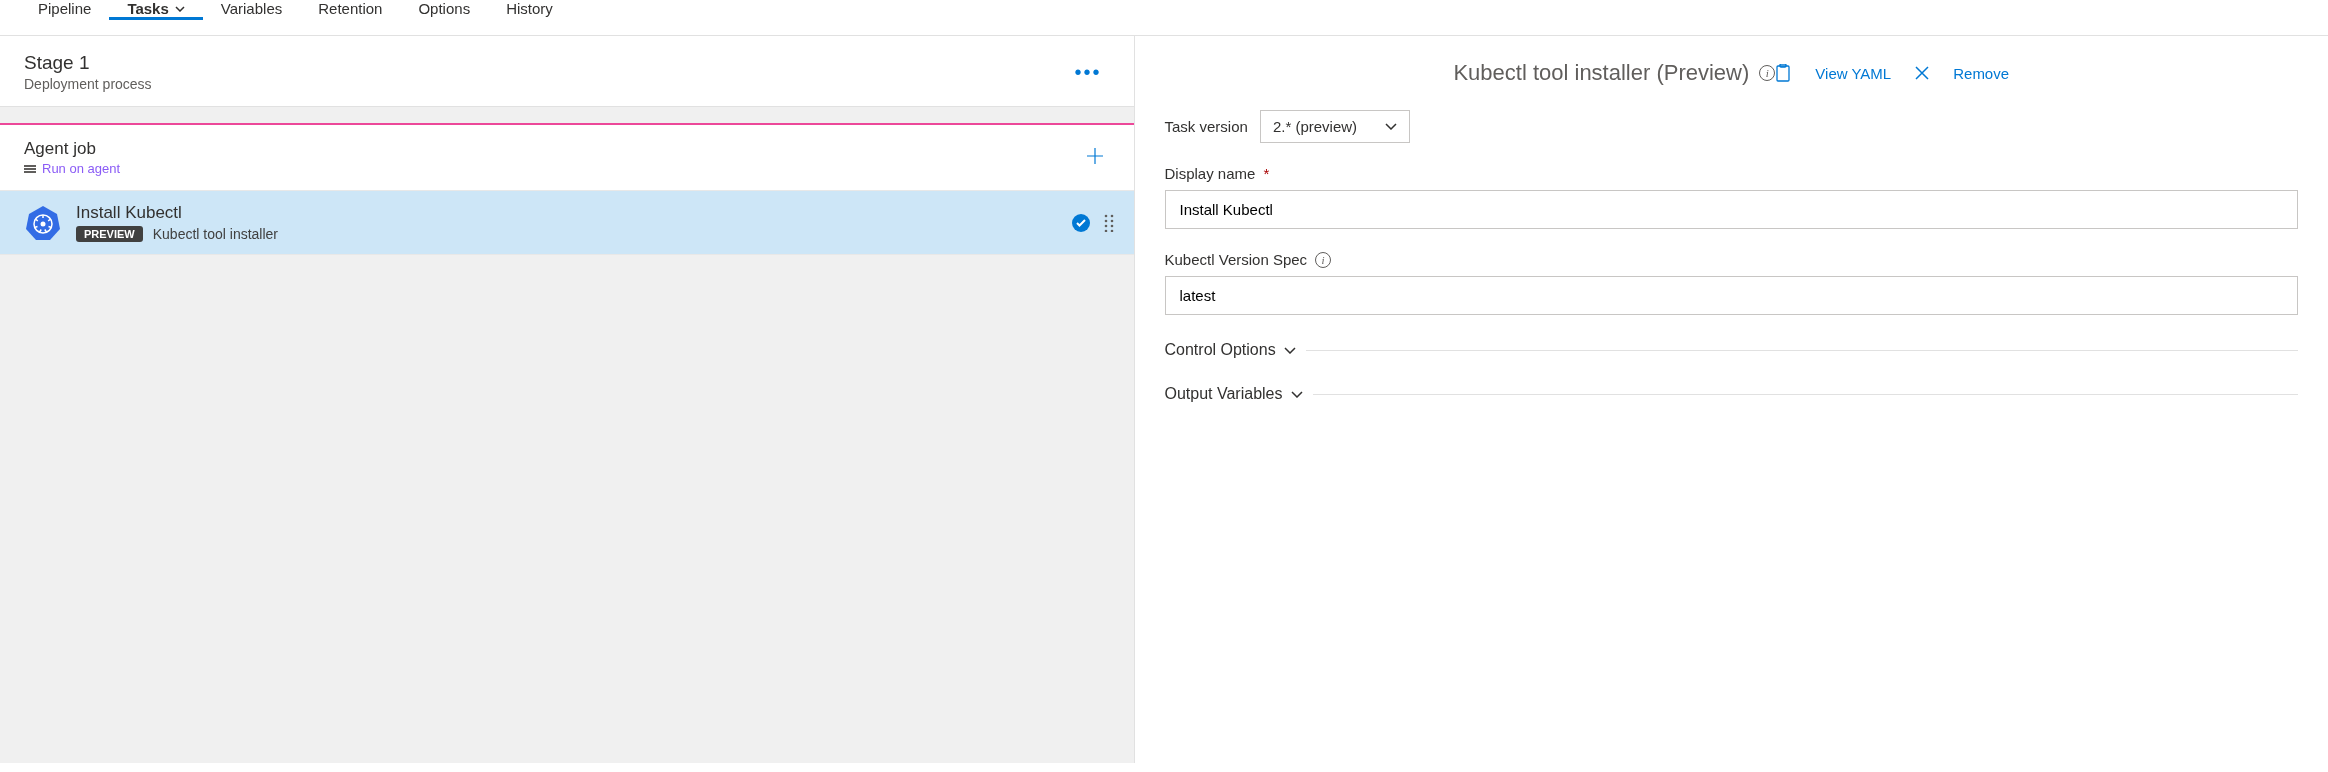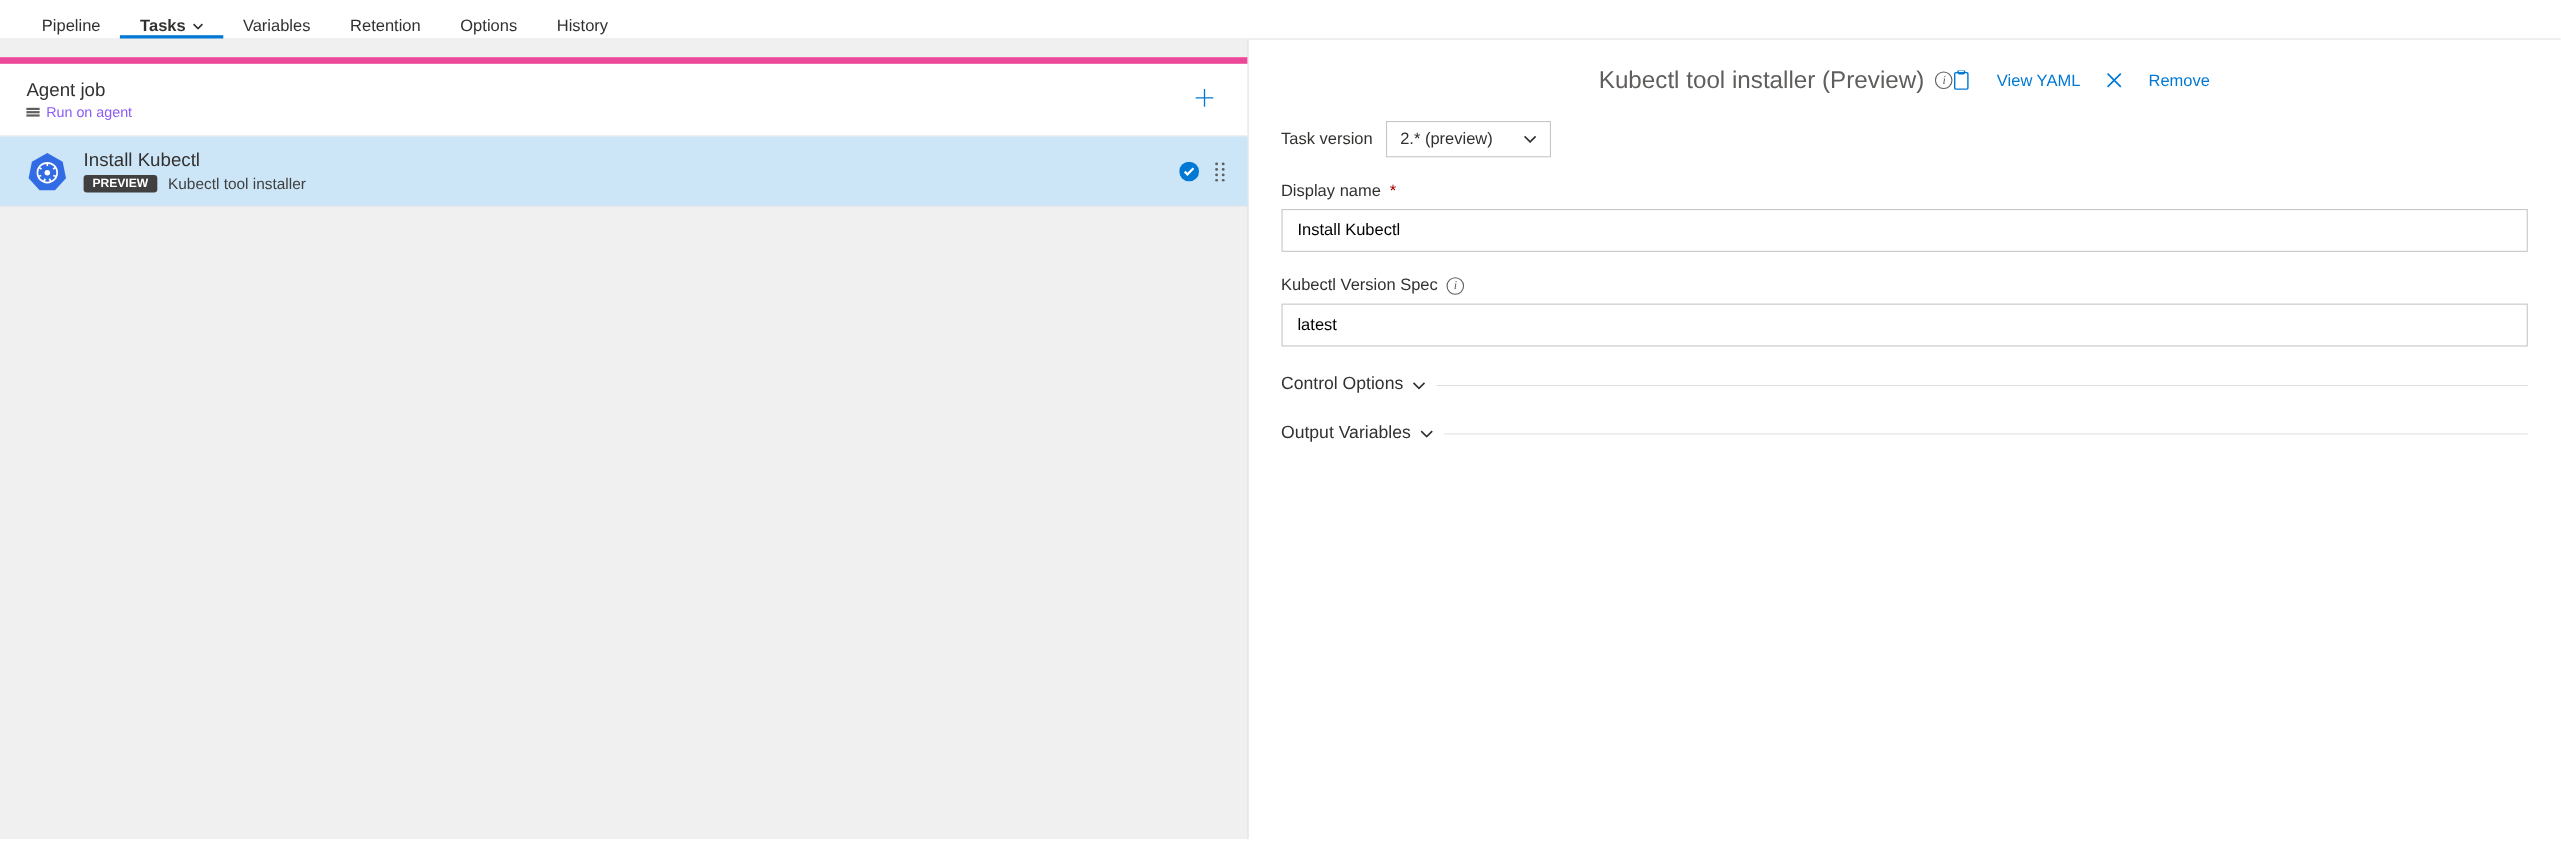--- a/index.html
+++ b/index.html
@@ -8,21 +8,21 @@
       font-size: 14px;
       color: #323130;
       background: #fff;
     }
     .tabs {
       display: flex;
       gap: 0;
       border-bottom: 1px solid #e1e1e1;
       padding: 0 20px;
       height: 36px;
-      align-items: flex-end;
+      align-items: flex-start;
     }
     .tab {
       padding: 0 18px;
       display: flex;
       align-items: center;
       cursor: pointer;
       font-size: 15px;
       color: #323130;
       border-bottom: 3px solid transparent;
       gap: 6px;
@@ -65,21 +65,21 @@
       cursor: pointer;
       padding: 4px 8px;
     }
     .job-header {
       background: #fff;
       margin-top: 16px;
       padding: 14px 24px;
       display: flex;
       align-items: center;
       justify-content: space-between;
-      border-top: 6px solid #ec4899;
+      border-top: 2px solid #ec4899;
       border-bottom: 1px solid #e8e8e8;
     }
     .job-name {
       font-size: 17px;
       margin-bottom: 2px;
     }
     .job-sub {
       font-size: 13px;
       color: #8b5cf6;
       display: flex;
@@ -266,20 +266,27 @@
       </svg>
   </div>
   <div class="tab">Variables</div>
   <div class="tab">Retention</div>
   <div class="tab">Options</div>
   <div class="tab">History</div>
 </div>
 
 <div class="content">
   <div class="left-panel">
+    <div class="stage-header">
+      <div>
+        <div class="stage-name">Stage 1</div>
+        <div class="stage-sub">Deployment process</div>
+      </div>
+      <div class="more-dots">•••</div>
+    </div>
 
     <div class="job-header">
       <div>
         <div class="job-name">Agent job</div>
         <div class="job-sub">
           <span class="agent-icon">
               <span></span>
               <span></span>
               <span></span>
             </span>

